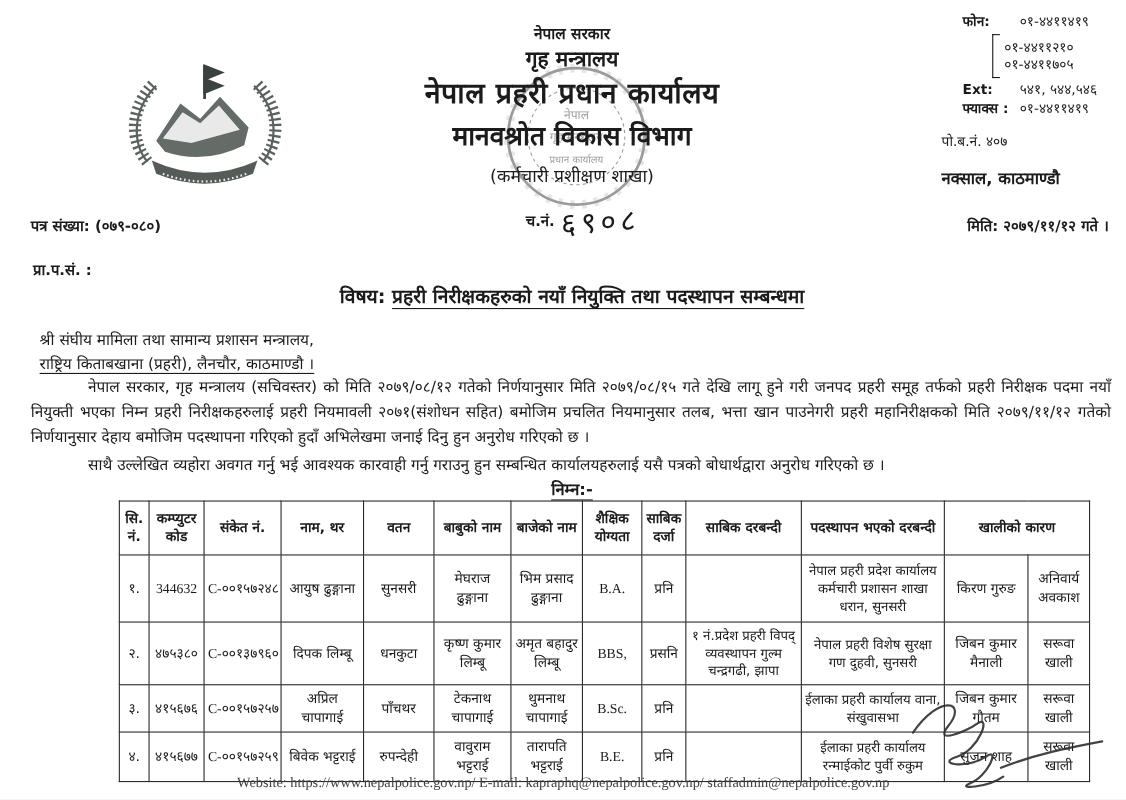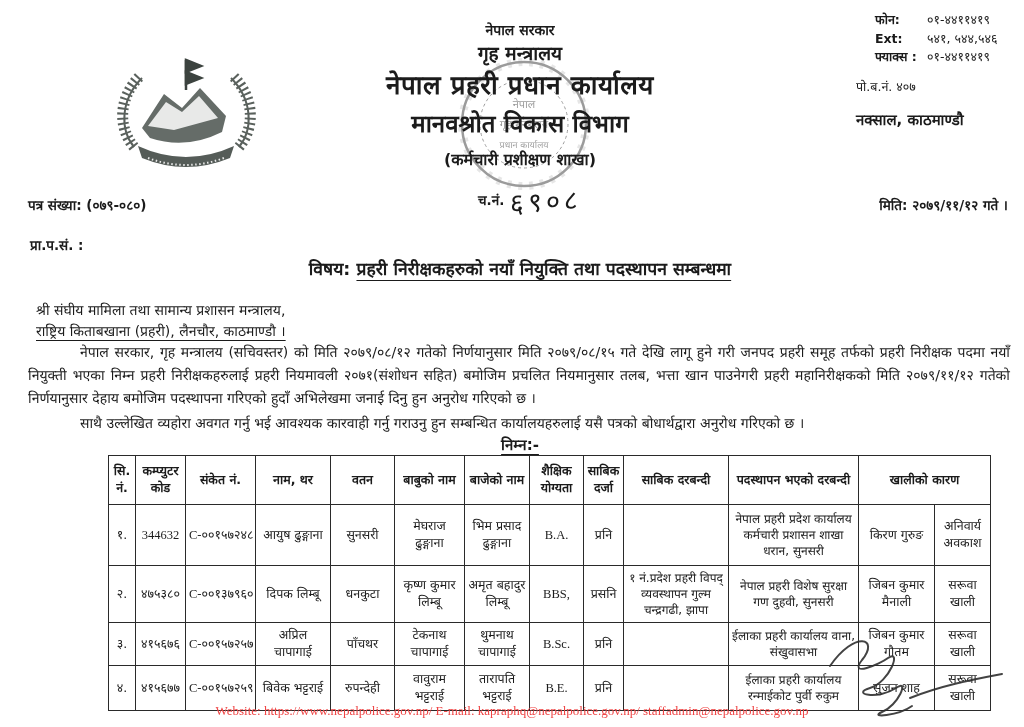--- a/index.html
+++ b/index.html
@@ -9,21 +9,21 @@
     font-family:"DejaVu Sans",sans-serif;
   }
   .abs{position:absolute;}
   .center-col{left:0;right:0;text-align:center;padding-left:16px;}
   .b{font-weight:bold;}
   
   .gov{top:20px;font-size:14px;}
   .ministry{top:40px;font-size:19px;}
   .office{top:66px;font-size:26px;letter-spacing:.5px;}
   .dept{top:106px;font-size:24px;}
-  .section{top:148px;font-size:16px;font-weight:bold;}
+  .section{top:148px;font-size:16px;font-weight:normal;}
   
   .contact{top:12px;left:856px;width:160px;font-size:12.5px;line-height:1.25;}
   .crow{display:flex;margin-bottom:3px;margin-left:19px;}
   .clabel{width:52px;font-weight:bold;}
   .cval{flex:1;}
   .bracket-group{display:flex;align-items:center;margin:1px 0 2px 46px;}
   .bracket{width:6px;height:38px;border-left:1.5px solid #1b1b1b;border-top:1.5px solid #1b1b1b;border-bottom:1.5px solid #1b1b1b;margin-right:4px;}
   .pobox{margin-top:14px;}
   .place{margin-top:16px;font-weight:bold;font-size:15px;}
   
@@ -47,21 +47,21 @@
   .roster{position:absolute;top:455px;left:108px;width:882px;border-collapse:collapse;table-layout:fixed;font-size:12.5px;}
   .roster th,.roster td{border:1px solid #2a2a2a;padding:2px 3px;text-align:center;vertical-align:middle;line-height:1.35;overflow:hidden;}
   .roster th{font-weight:bold;height:44px;}
   .r1 td{height:56px;}
   .r2 td{height:52px;}
   .r3 td{height:38px;}
   .r4 td{height:40px;}
   .roster td.small{font-size:12px;}
   .latin{font-family:"Liberation Serif","DejaVu Serif",serif;}
   
-  .footer{bottom:8px;left:0;right:0;text-align:center;font-size:13px;font-family:"Liberation Serif","DejaVu Serif",serif;color:#ef4444;}
+  .footer{bottom:8px;left:0;right:0;text-align:center;font-size:13px;font-family:"Liberation Serif","DejaVu Serif",serif;color:#404040;}
   
   .emblem{top:42px;left:104px;width:165px;height:150px;}
   .stamp{top:52px;left:452px;width:145px;height:145px;opacity:.55;}
   .signature{top:628px;left:770px;width:240px;height:95px;}
 </style>
 </head>
 <body>
 
 <div class="page">
 
@@ -103,20 +103,27 @@
   <div class="abs center-col gov b">नेपाल सरकार</div>
   <div class="abs center-col ministry b">गृह मन्त्रालय</div>
   <div class="abs center-col office b">नेपाल प्रहरी प्रधान कार्यालय</div>
   <div class="abs center-col dept b">मानवश्रोत विकास विभाग</div>
   <div class="abs center-col section">(कर्मचारी प्रशीक्षण शाखा)</div>
 
   <div class="abs contact">
     <div class="crow">
       <span class="clabel">फोन:</span>
       <span class="cval">०१-४४११४१९</span>
+    </div>
+    <div class="bracket-group">
+      <span class="bracket"></span>
+      <span>
+        <div>०१-४४११२१०</div>
+        <div>०१-४४११७०५</div>
+      </span>
     </div>
     <div class="crow">
       <span class="clabel">Ext:</span>
       <span class="cval">५४१, ५४४,५४६</span>
     </div>
     <div class="crow">
       <span class="clabel">फ्याक्स :</span>
       <span class="cval">०१-४४११४१९</span>
     </div>
     <div class="pobox">पो.ब.नं. ४०७</div>

